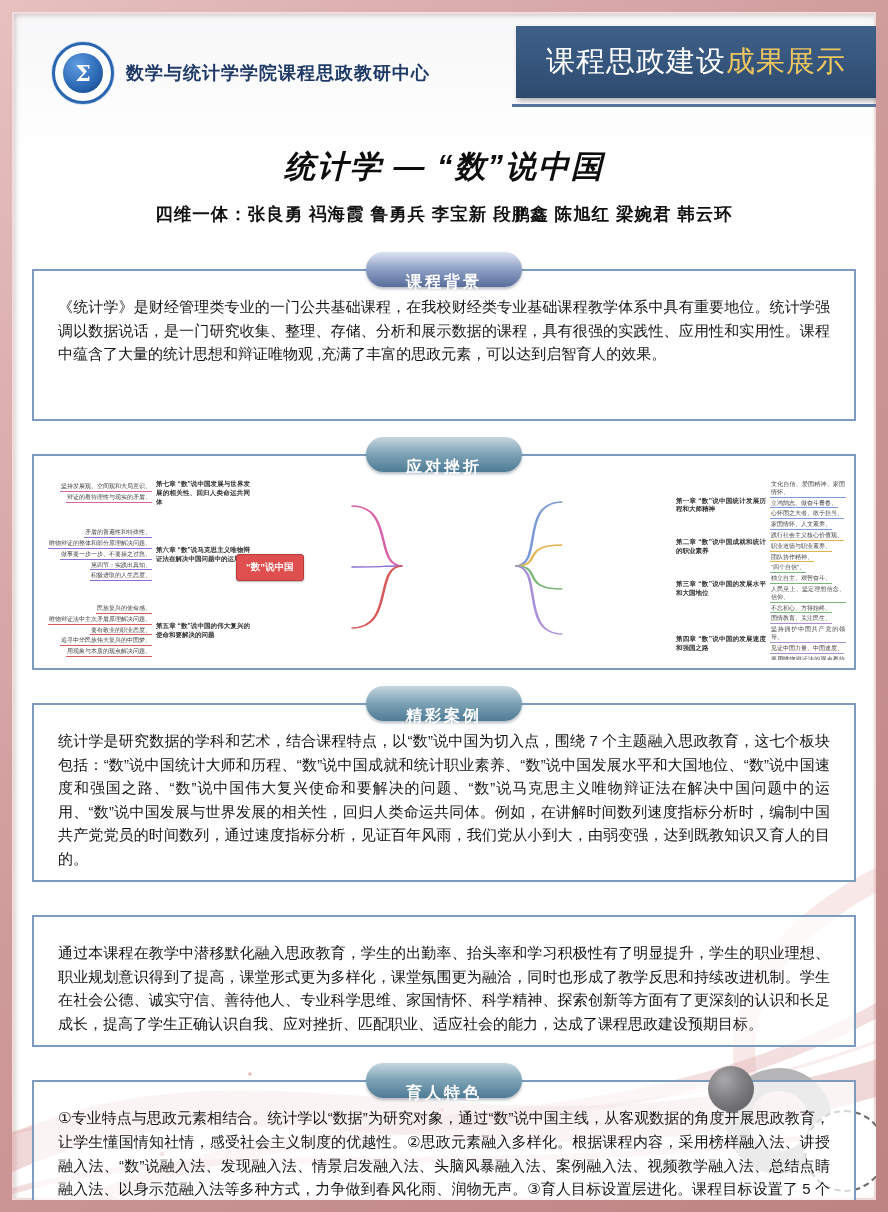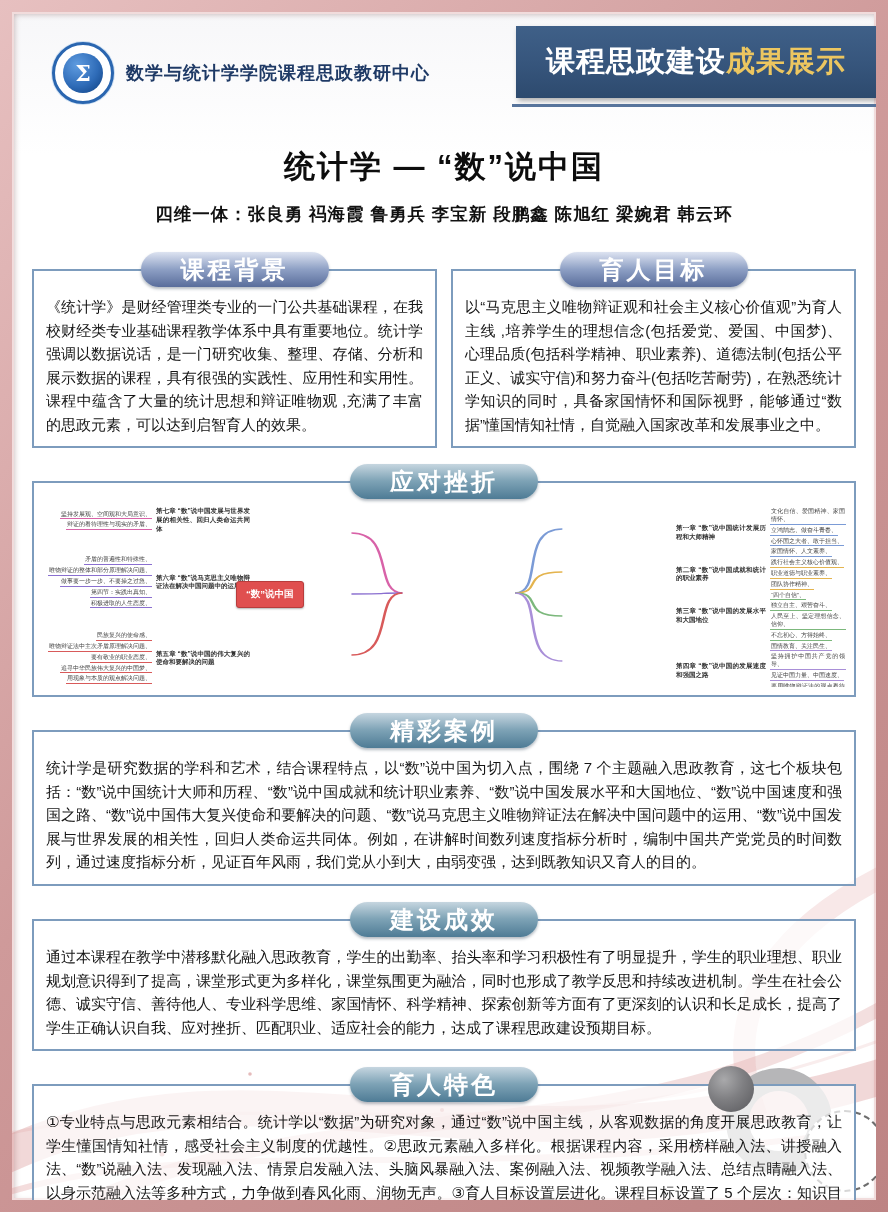--- a/index.html
+++ b/index.html
@@ -29,41 +29,41 @@
     display:flex;align-items:center;justify-content:center;
     color:#fff;font-weight:bold;font-size:22px;font-family:"DejaVu Serif",serif;
   }
   .org-name{margin-left:12px;font-size:18px;font-weight:bold;color:#1f3a66;letter-spacing:1px;font-family:Liberation Serif, serif;}
   .banner{
     position:absolute;top:14px;right:0;width:360px;height:72px;
     background:linear-gradient(180deg,#3f6088 0%,#37567d 50%,#2d4a6e 100%);
     display:flex;align-items:center;justify-content:center;
     box-shadow:2px 3px 5px rgba(0,0,0,.3);
   }
-  .banner-text{font-size:29px;font-weight:700;color:#ffffff;letter-spacing:1px;}
+  .banner-text{font-size:29px;font-weight:400;color:#ffffff;letter-spacing:1px;}
   .banner-text .hl{color:#ecc660;}
   .banner-line{position:absolute;top:92px;right:0;width:364px;height:3px;background:#57749c;}
   
-  .main-title{text-align:center;font-size:31px;font-weight:900;color:#0d0d0d;margin-top:30px;letter-spacing:2px;position:relative;z-index:2;}
+  .main-title{text-align:center;font-size:31px;font-weight:900;color:#0d0d0d;margin-top:30px;letter-spacing:2px;position:relative;z-index:2;font-style:italic;}
   .members{text-align:center;font-size:17.5px;font-weight:bold;color:#111;margin-top:14px;letter-spacing:1px;position:relative;z-index:2;}
   
   .content{padding:0 20px;position:relative;z-index:2;}
   .row2{display:flex;gap:14px;margin-top:26px;}
   .panel{position:relative;padding-top:17px;flex:1;}
   .pill{
     position:absolute;top:0;left:50%;transform:translateX(-50%);z-index:3;
-    height:35px;line-height:35px;padding:0 40px;border-radius:18px;
-    color:#fff;font-size:24px;font-weight:bold;letter-spacing:3px;white-space:nowrap;
+    height:35px;line-height:35px;padding:12px 40px;border-radius:18px;
+    color:#fff;font-size:16px;font-weight:bold;letter-spacing:3px;white-space:nowrap;
     box-shadow:0 2px 3px rgba(40,60,80,.35);
   }
   .pill.indigo{background:linear-gradient(180deg,#dde3f1 0%,#8d9fc4 50%,#596d9b 100%);}
   .pill.steel{background:linear-gradient(180deg,#c6d6e0 0%,#7ea3b6 48%,#4e7b95 100%);}
   .box{
     border:2px solid #7d9cbd;background:rgba(255,255,255,.72);
-    padding:24px 12px 10px;font-size:15px;line-height:1.57;text-align:justify;color:#151515;
+    padding:24px 24px 10px;font-size:15px;line-height:1.57;text-align:justify;color:#151515;
   }
   .row2 .box{min-height:152px;}
   .panel.full{margin-top:16px;}
   .design-box{display:flex;gap:8px;padding:22px 8px 8px 12px;}
   .design-text{width:352px;flex:none;}
   b.keyline{font-weight:900;}
   
   .mindmap{flex:1;position:relative;height:182px;overflow:hidden;}
   .mm-svg{position:absolute;left:0;top:0;width:100%;height:100%;}
   .mm-col{position:absolute;top:2px;bottom:2px;display:flex;flex-direction:column;justify-content:space-between;}
@@ -129,24 +129,20 @@
     <div class="main-title">统计学 — “数”说中国</div>
     <div class="members">四维一体：张良勇 祃海霞 鲁勇兵 李宝新 段鹏鑫 陈旭红 梁婉君 韩云环</div>
 
     <div class="content">
 
       <div class="row2">
         <div class="panel">
           <div class="pill indigo">课程背景</div>
           <div class="box">《统计学》是财经管理类专业的一门公共基础课程，在我校财经类专业基础课程教学体系中具有重要地位。统计学强调以数据说话，是一门研究收集、整理、存储、分析和展示数据的课程，具有很强的实践性、应用性和实用性。课程中蕴含了大量的统计思想和辩证唯物观 ,充满了丰富的思政元素，可以达到启智育人的效果。</div>
         </div>
-        <div class="panel">
-          <div class="pill indigo">育人目标</div>
-          <div class="box">以“马克思主义唯物辩证观和社会主义核心价值观”为育人主线 ,培养学生的理想信念(包括爱党、爱国、中国梦)、心理品质(包括科学精神、职业素养)、道德法制(包括公平正义、诚实守信)和努力奋斗(包括吃苦耐劳)，在熟悉统计学知识的同时，具备家国情怀和国际视野，能够通过“数据”懂国情知社情，自觉融入国家改革和发展事业之中。</div>
-        </div>
       </div>
 
       <div class="panel full">
         <div class="pill steel">应对挫折</div>
         <div class="box design-box">
           <div class="mindmap">
             <svg class="mm-svg" id="mm-svg" viewBox="0 0 440 182" preserveAspectRatio="none">
                 <path d="M196,88 C180,88 192,28 168,28" fill="none" stroke="#d862a8" stroke-width="1.4"></path>
                 <path d="M196,88 C180,88 192,89 168,89" fill="none" stroke="#8a6fd0" stroke-width="1.4"></path>
                 <path d="M196,88 C180,88 192,150 168,150" fill="none" stroke="#d85a5a" stroke-width="1.4"></path>
@@ -225,21 +221,20 @@
           </div>
         </div>
       </div>
 
       <div class="panel full">
         <div class="pill steel">精彩案例</div>
         <div class="box">统计学是研究数据的学科和艺术，结合课程特点，以“数”说中国为切入点，围绕 7 个主题融入思政教育，这七个板块包括：“数”说中国统计大师和历程、“数”说中国成就和统计职业素养、“数”说中国发展水平和大国地位、“数”说中国速度和强国之路、“数”说中国伟大复兴使命和要解决的问题、“数”说马克思主义唯物辩证法在解决中国问题中的运用、“数”说中国发展与世界发展的相关性，回归人类命运共同体。例如，在讲解时间数列速度指标分析时，编制中国共产党党员的时间数列，通过速度指标分析，见证百年风雨，我们党从小到大，由弱变强，达到既教知识又育人的目的。</div>
       </div>
 
       <div class="panel full">
-        <div class="pill steel">建设成效</div>
         <div class="box">通过本课程在教学中潜移默化融入思政教育，学生的出勤率、抬头率和学习积极性有了明显提升，学生的职业理想、职业规划意识得到了提高，课堂形式更为多样化，课堂氛围更为融洽，同时也形成了教学反思和持续改进机制。学生在社会公德、诚实守信、善待他人、专业科学思维、家国情怀、科学精神、探索创新等方面有了更深刻的认识和长足成长，提高了学生正确认识自我、应对挫折、匹配职业、适应社会的能力，达成了课程思政建设预期目标。</div>
       </div>
 
       <div class="panel full">
         <div class="pill steel">育人特色</div>
         <div class="box">①专业特点与思政元素相结合。统计学以“数据”为研究对象，通过“数”说中国主线，从客观数据的角度开展思政教育，让学生懂国情知社情，感受社会主义制度的优越性。②思政元素融入多样化。根据课程内容，采用榜样融入法、讲授融入法、“数”说融入法、发现融入法、情景启发融入法、头脑风暴融入法、案例融入法、视频教学融入法、总结点睛融入法、以身示范融入法等多种方式，力争做到春风化雨、润物无声。③育人目标设置层进化。课程目标设置了 5 个层次：知识目标懂研究、能力目标会应用、价值目标能育人、职业目标守底线、社会目标善沟通，以课程思政建设实现层进式启智育人，引导学生成人成才。</div>
       </div>
 
     </div>
   </div>

